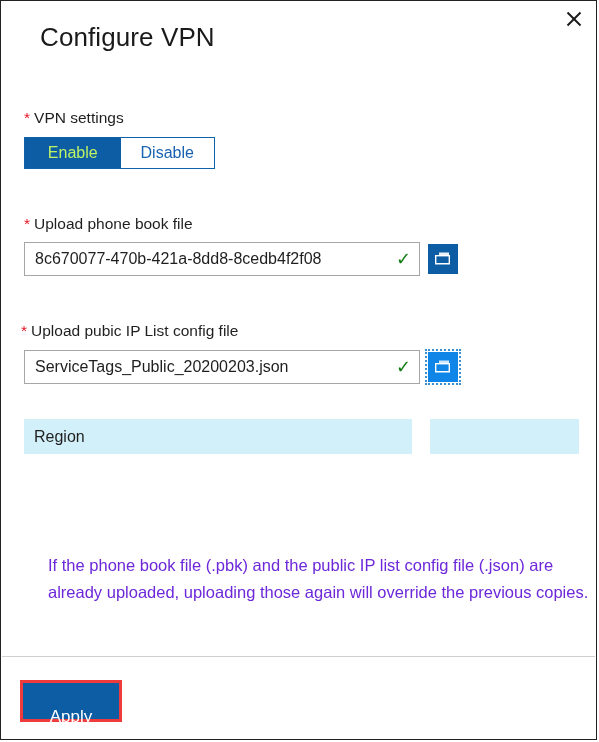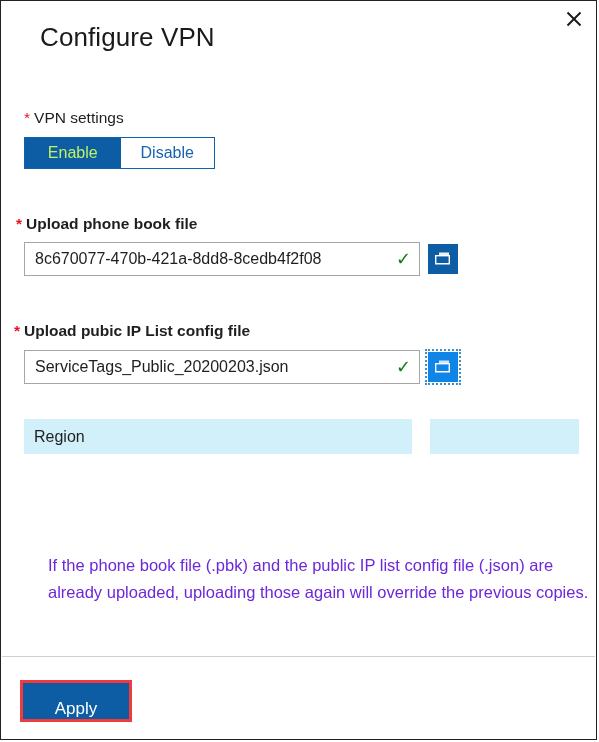--- a/index.html
+++ b/index.html
@@ -62,22 +62,22 @@
   }
   .req-star {
     color: #e81123;
     font-size: 15.5px;
     margin-right: 4px;
     vertical-align: baseline;
   }
 
   
   .sec-vpn      { position: absolute; left: 23px; top: 108px; }
-  .sec-phone    { position: absolute; left: 15px; top: 214px; font-weight: bold; }
-  .sec-public   { position: absolute; left: 13px; top: 321px; font-weight: bold; }
+  .sec-phone    { position: absolute; left: 23px; top: 214px; }
+  .sec-public   { position: absolute; left: 20px; top: 321px; }
 
   
   .toggle {
     position: absolute;
     left: 23px;
     top: 136px;
     display: flex;
     height: 32px;
     border: 1px solid #0d62ab;
     box-sizing: border-box;
@@ -238,29 +238,29 @@
   .apply-wrap {
     position: absolute;
     left: 19px;
     top: 679px;
     padding: 3px;
     background: #ef3b3b;
     box-sizing: border-box;
   }
   .apply-btn {
     display: block;
-    width: 106px;
+    width: 96px;
     height: 36px;
     background: #0c5da4;
     color: #ffffff;
     font-size: 17px;
     font-family: "Liberation Sans", sans-serif;
     border: 0;
     cursor: pointer;
-    padding: 8px;
+    padding: 16px;
     text-align: center;
     line-height: 36px;
   }
 </style>
 </head>
 <body>
 
 <div class="panel">
 
   <button class="close-btn" aria-label="Close">

